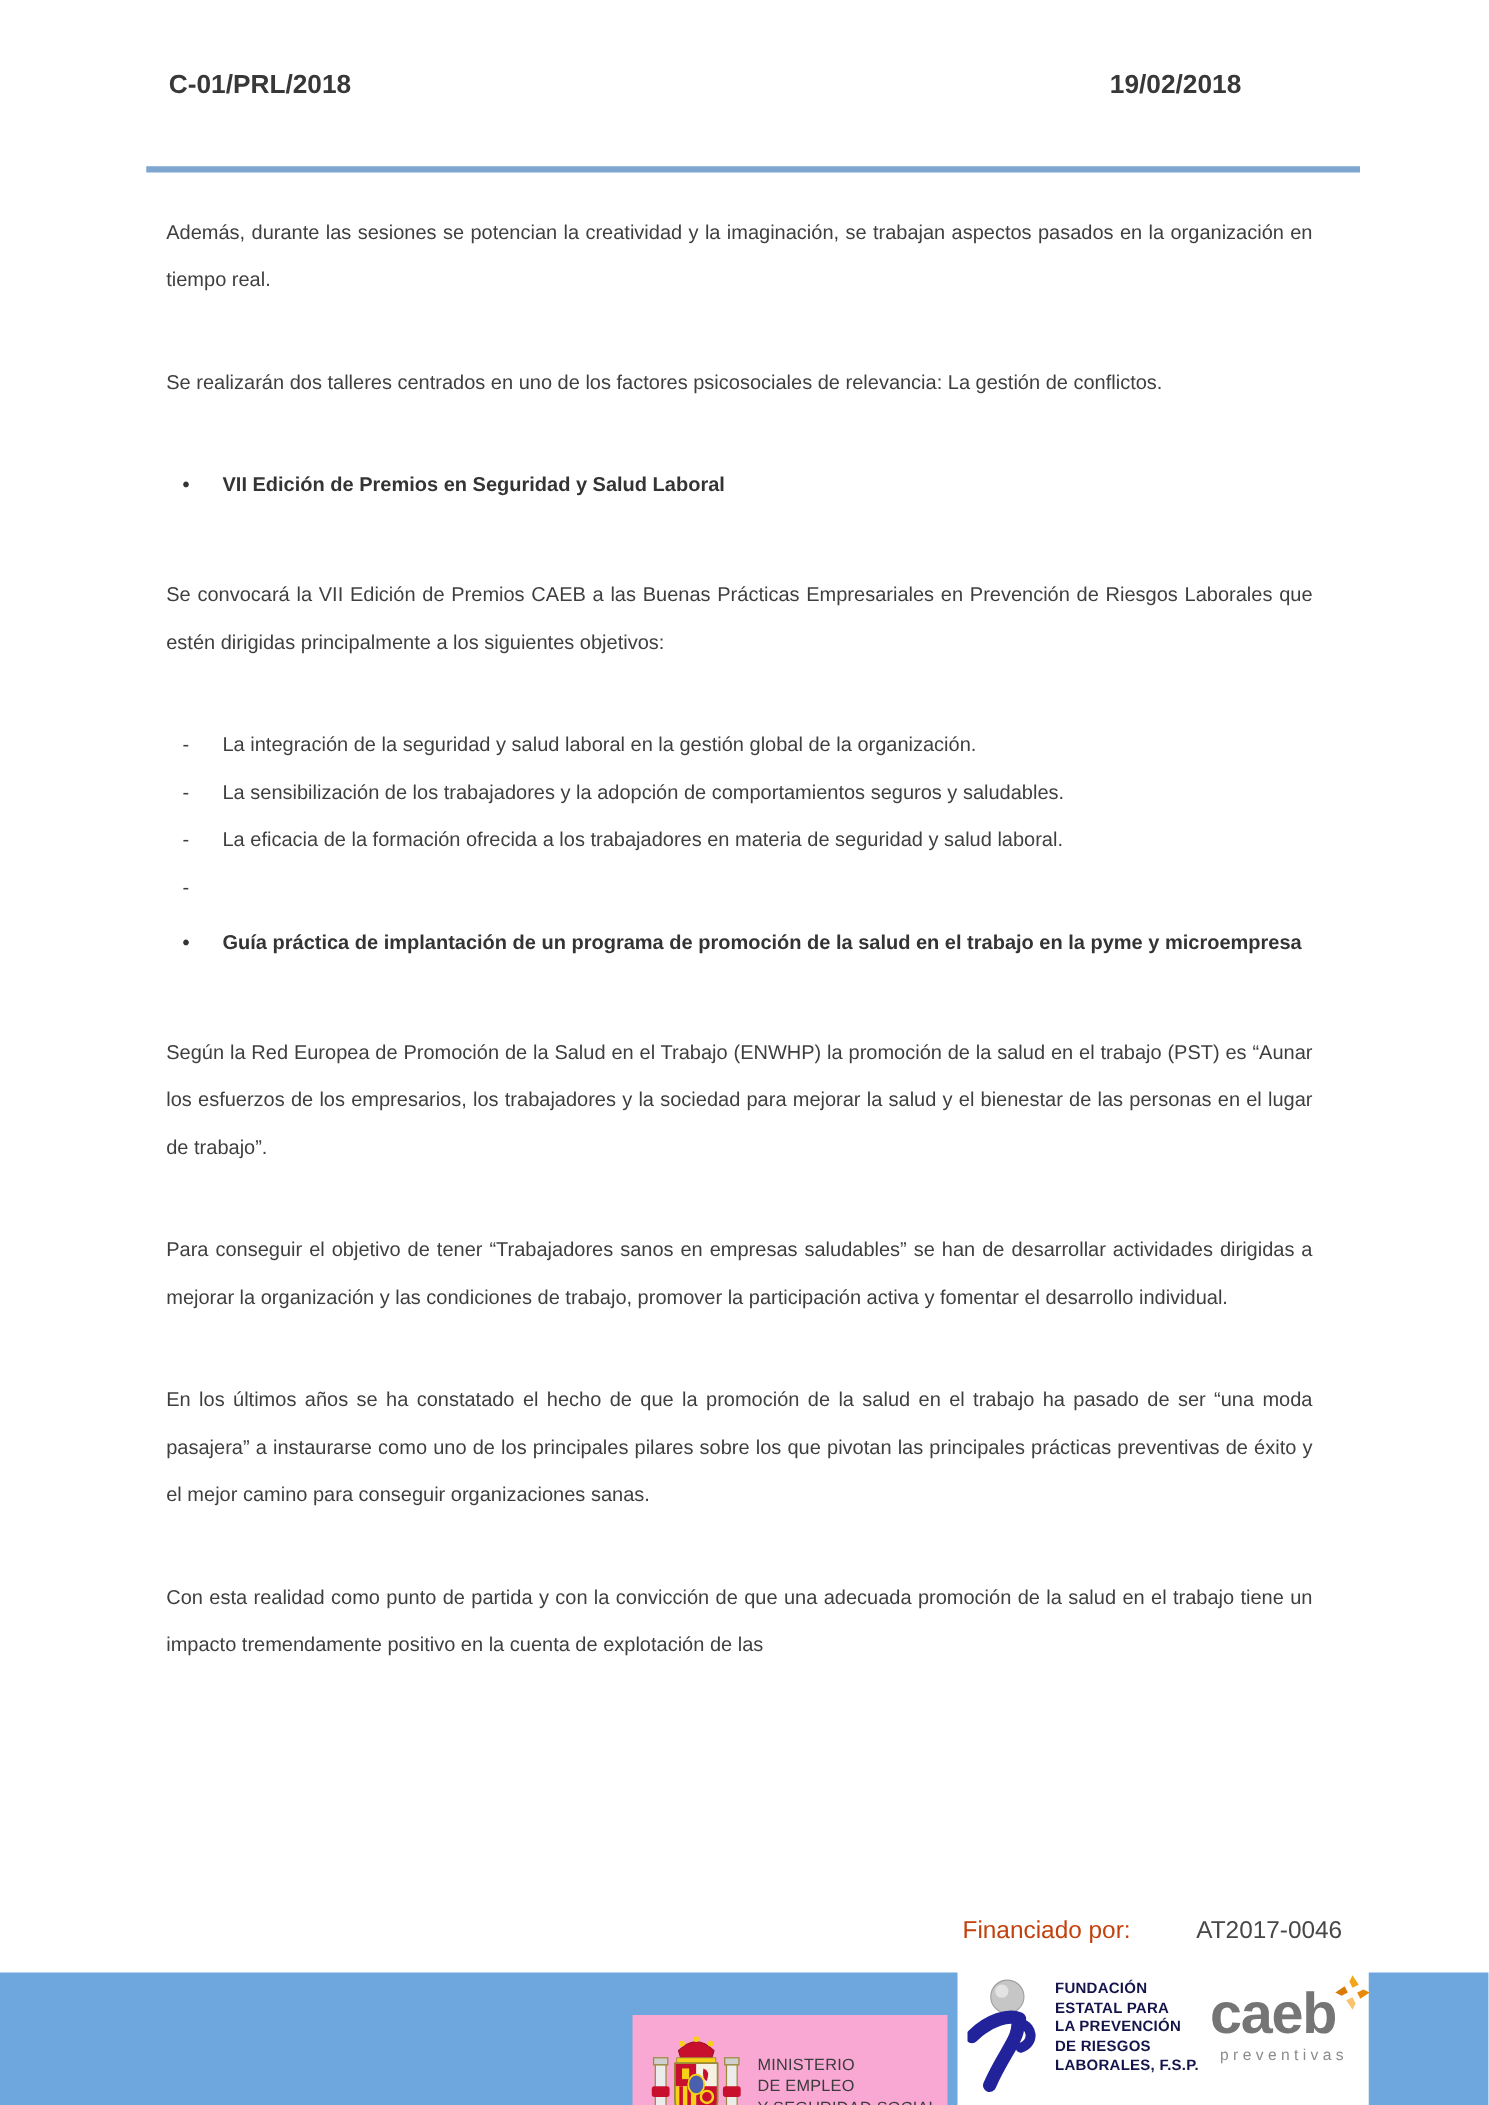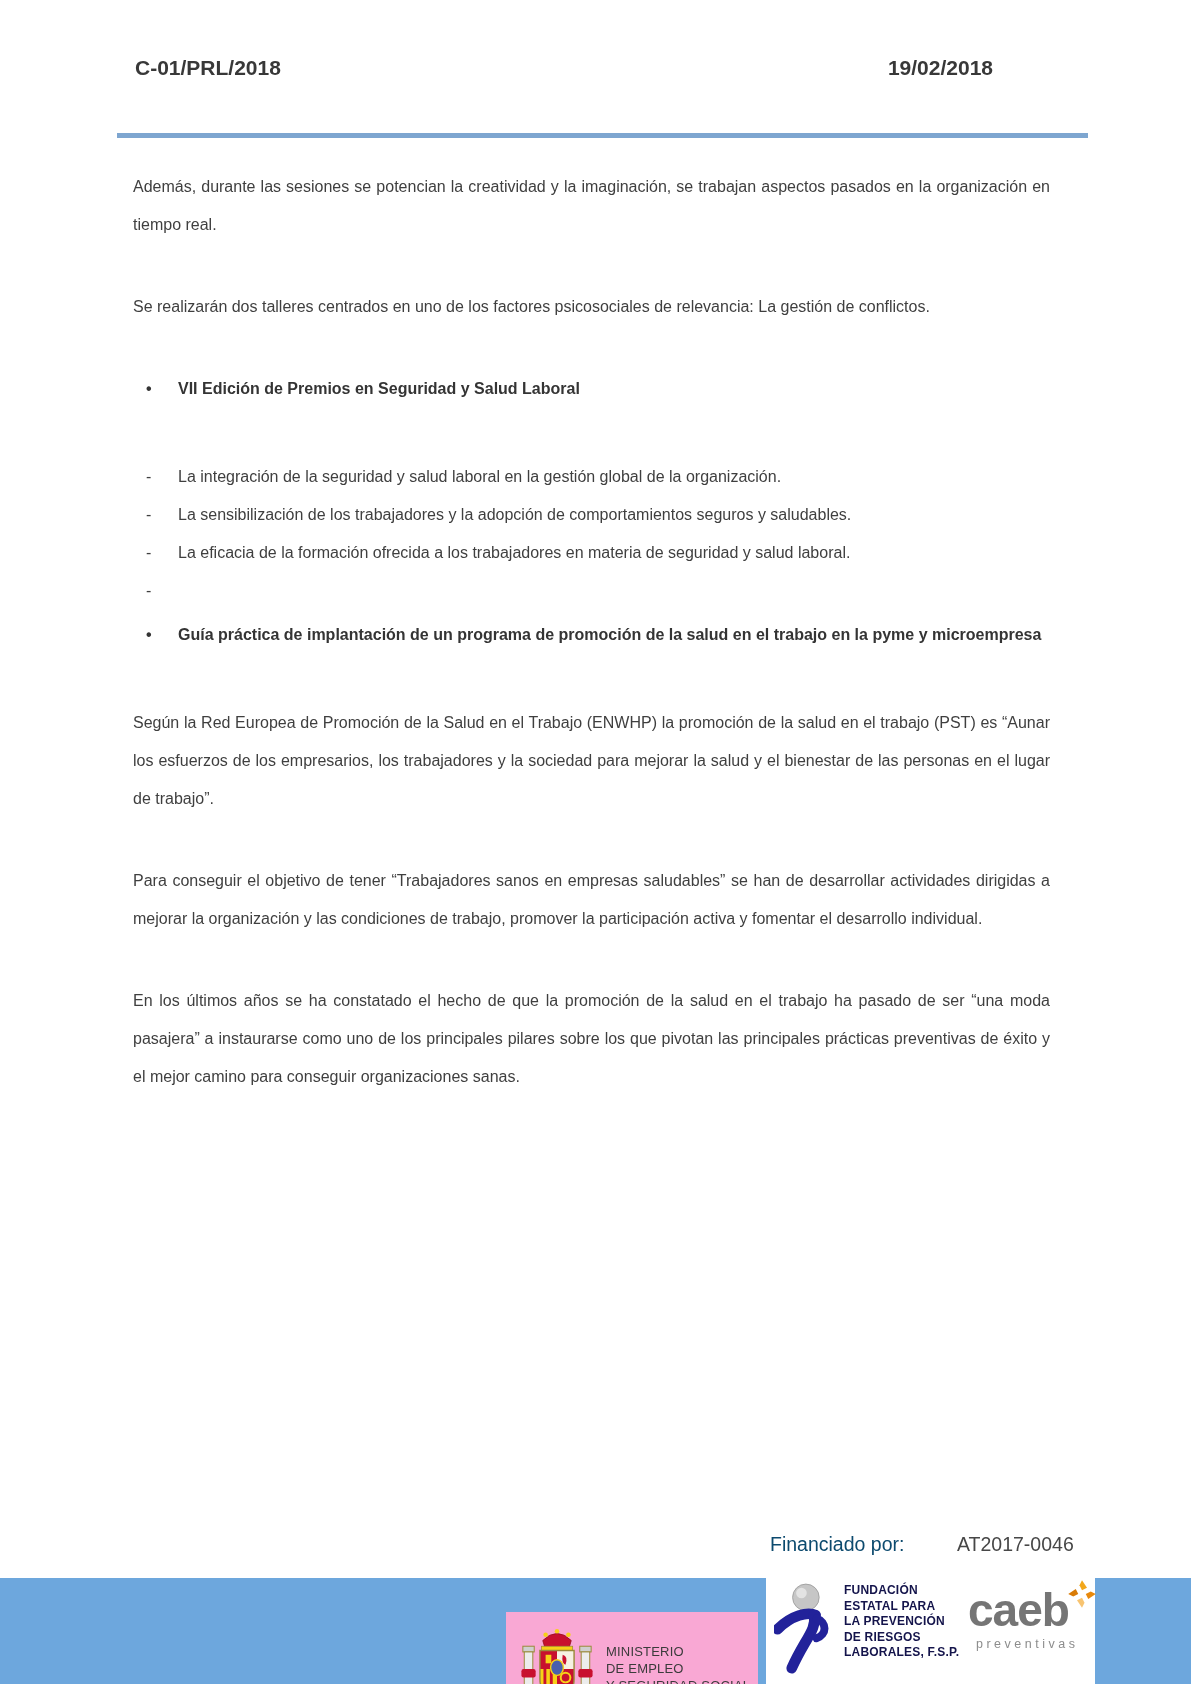--- a/index.html
+++ b/index.html
@@ -32,21 +32,21 @@
   .li-heading{
     position:relative;
     padding-left:17px;text-indent:28px;
     font-weight:bold;color:#343434;text-align:left;
     margin:6px 0 50px 0;
   }
   .li-heading .marker{position:absolute;left:13px;top:0;text-indent:0;font-weight:bold;}
   .dash-list{margin:0 0 44px 0;}
   .dash-list .li{text-align:left;}
   
-  .funded-label{position:absolute;left:770px;top:1533px;font-size:19.5px;color:#0c4a6e;}
+  .funded-label{position:absolute;left:770px;top:1533px;font-size:19.5px;color:#c2410c;}
   .funding-code{position:absolute;left:957px;top:1533px;font-size:19.5px;color:#474747;}
   
   .footer-band{position:absolute;left:0;top:1578px;width:1191px;height:106px;}
   .logo-box-ministerio{
     position:absolute;left:506px;top:1571px;width:252px;height:113px;
     display:flex;align-items:center;
   }
   .ministerio-text{
     margin-left:12px;font-size:13px;line-height:17px;color:#3b3b3b;letter-spacing:.2px;
   }
@@ -83,20 +83,21 @@
 
   <div class="content">
     <p>Además, durante las sesiones se potencian la creatividad y la imaginación, se trabajan aspectos pasados en la organización en tiempo real.</p>
     <p>Se realizarán dos talleres centrados en uno de los factores psicosociales de relevancia: La gestión de conflictos.</p>
 
     <div class="li-heading">
       <span class="marker">•</span>
       <span>VII Edición de Premios en Seguridad y Salud Laboral</span>
     </div>
 
+    <p>Se convocará la VII Edición de Premios CAEB a las Buenas Prácticas Empresariales en Prevención de Riesgos Laborales que estén dirigidas principalmente a los siguientes objetivos:</p>
 
     <div class="dash-list">
       <div class="li">
         <span class="marker">-</span>
         <span>La integración de la seguridad y salud laboral en la gestión global de la organización.</span>
       </div>
       <div class="li">
         <span class="marker">-</span>
         <span>La sensibilización de los trabajadores y la adopción de comportamientos seguros y saludables.</span>
       </div>
@@ -110,20 +111,21 @@
     </div>
 
     <div class="li-heading">
       <span class="marker">•</span>
       <span>Guía práctica de implantación de un programa de promoción de la salud en el trabajo en la pyme y microempresa</span>
     </div>
 
     <p>Según la Red Europea de Promoción de la Salud en el Trabajo (ENWHP) la promoción de la salud en el trabajo (PST) es “Aunar los esfuerzos de los empresarios, los trabajadores y la sociedad para mejorar la salud y el bienestar de las personas en el lugar de trabajo”.</p>
     <p>Para conseguir el objetivo de tener “Trabajadores sanos en empresas saludables” se han de desarrollar actividades dirigidas a mejorar la organización y las condiciones de trabajo, promover la participación activa y fomentar el desarrollo individual.</p>
     <p>En los últimos años se ha constatado el hecho de que la promoción de la salud en el trabajo ha pasado de ser “una moda pasajera” a instaurarse como uno de los principales pilares sobre los que pivotan las principales prácticas preventivas de éxito y el mejor camino para conseguir organizaciones sanas.</p>
+    <p>Con esta realidad como punto de partida y con la convicción de que una adecuada promoción de la salud en el trabajo tiene un impacto tremendamente positivo en la cuenta de explotación de las</p>
   </div>
 
   <span class="funded-label">Financiado por:</span>
   <span class="funding-code">AT2017-0046</span>
 
   <div class="footer-band" id="band" style="background: rgb(109, 167, 221);"></div>
 
   <div class="logo-box-ministerio" id="minbox" style="background: #f9a8d4; margin-top: 41px;">
     <svg class="coat" width="74" height="92" viewBox="0 0 52 64">
       <defs>

